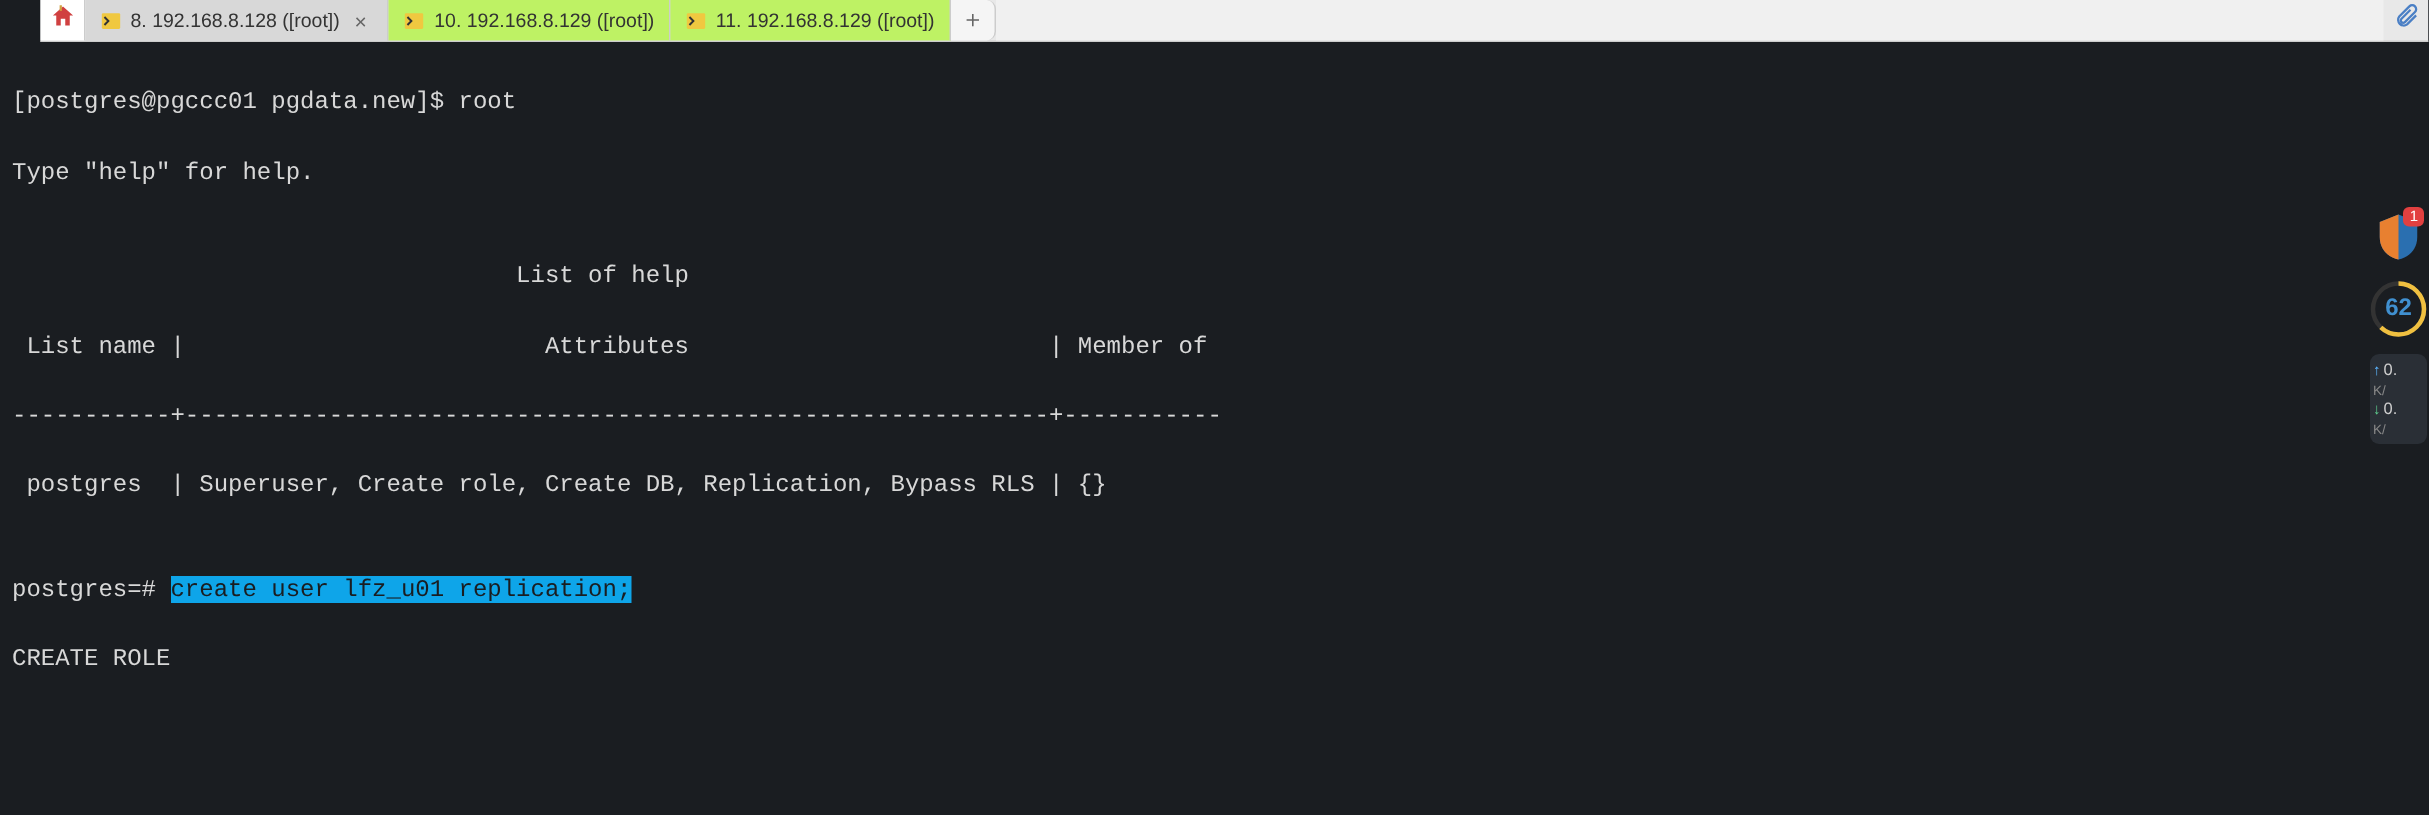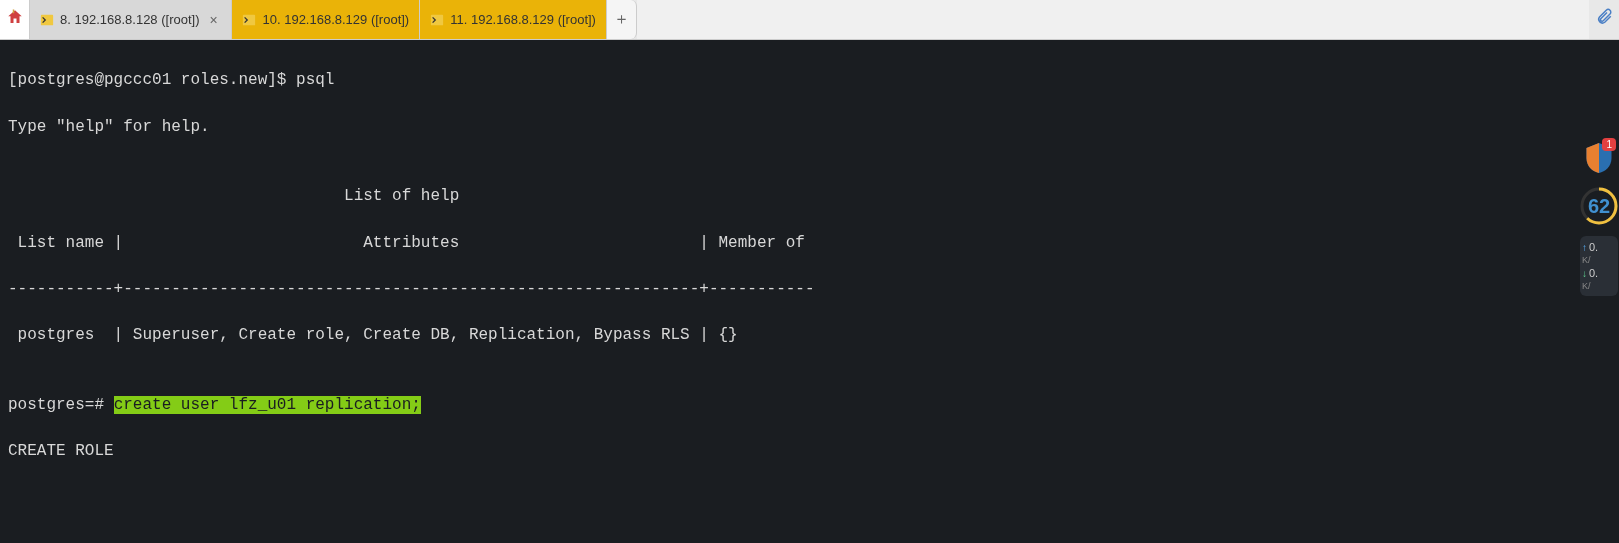--- a/index.html
+++ b/index.html
@@ -6,40 +6,41 @@
     body {
       font-family: "Consolas", "Monaco", "Courier New", monospace;
       background: #1a1d21;
       width: 1619px;
       height: 543px;
       overflow: hidden;
       position: relative;
     }
     .tab-bar {
       background: #e8e8e8;
-      height: 40px;
+      height: 28px;
       display: flex;
       align-items: stretch;
       border-bottom: 1px solid #ccc;
+      margin-left: 27px;
     }
     .home-btn {
       width: 30px;
       display: flex;
       align-items: center;
       justify-content: center;
       background: #fff;
       border-right: 1px solid #ccc;
       cursor: pointer;
     }
     .home-icon svg { width: 18px; height: 18px; }
     .tab {
       display: flex;
       align-items: center;
       padding: 0 10px;
-      background: #eab308;
+      background: #bef264;
       border-right: 1px solid #ccc;
       font-size: 13px;
       color: #333;
       cursor: pointer;
       gap: 6px;
       min-width: 180px;
       font-family: -apple-system, BlinkMacSystemFont, "Segoe UI", sans-serif;
     }
     .tab.active {
       background: #d8d8d8;
@@ -88,21 +89,21 @@
     .terminal {
       padding: 6px 8px;
       color: #d8d8d8;
       font-size: 16px;
       line-height: 1.45;
       white-space: pre;
       background: #1a1d21;
     }
     .term-line { white-space: pre; }
     .highlight {
-      background: #84cc16;
+      background: #0ea5e9;
       color: #1a1d21;
     }
     .sidebar {
       position: absolute;
       right: 0;
       top: 140px;
       width: 40px;
       display: flex;
       flex-direction: column;
       align-items: center;
@@ -127,21 +128,21 @@
     .gauge {
       width: 40px;
       height: 40px;
       position: relative;
     }
     .gauge svg { width: 40px; height: 40px; }
     .gauge-value {
       position: absolute;
       top: 50%; left: 50%;
       transform: translate(-50%, -50%);
-      font-size: 20px;
+      font-size: 16px;
       font-weight: bold;
       color: #4090d0;
       font-family: sans-serif;
     }
     .stat-box {
       background: #2a2f36;
       border-radius: 6px;
       padding: 4px 2px;
       width: 38px;
       font-size: 10px;
@@ -206,21 +207,21 @@
   <div class="attach-btn">
     <span>
       <svg width="18" height="18" viewBox="0 0 24 24" fill="none" stroke="#4a7fc5" stroke-width="2">
           <path d="M21 11l-8 8a5 5 0 01-7-7l9-9a3.5 3.5 0 015 5l-9 9a2 2 0 01-3-3l8-8"></path>
         </svg>
     </span>
   </div>
 </div>
 
 <div class="terminal">
-<div class="term-line">[postgres@pgccc01 roles.new]$ psql</div>
+<div class="term-line">[postgres@pgccc01 pgdata.new]$ root</div>
 <div class="term-line">Type "help" for help.</div>
 <div class="term-line"></div>
 <div class="term-line">                                   List of help</div>
 <div class="term-line"> List name |                         Attributes                         | Member of </div>
 <div class="term-line">-----------+------------------------------------------------------------+-----------</div>
 <div class="term-line"> postgres  | Superuser, Create role, Create DB, Replication, Bypass RLS | {}</div>
 <div class="term-line"></div>
 <div class="term-line"><span>postgres=# </span><span class="highlight">create user lfz_u01 replication;</span></div>
 <div class="term-line">CREATE ROLE</div>
 

